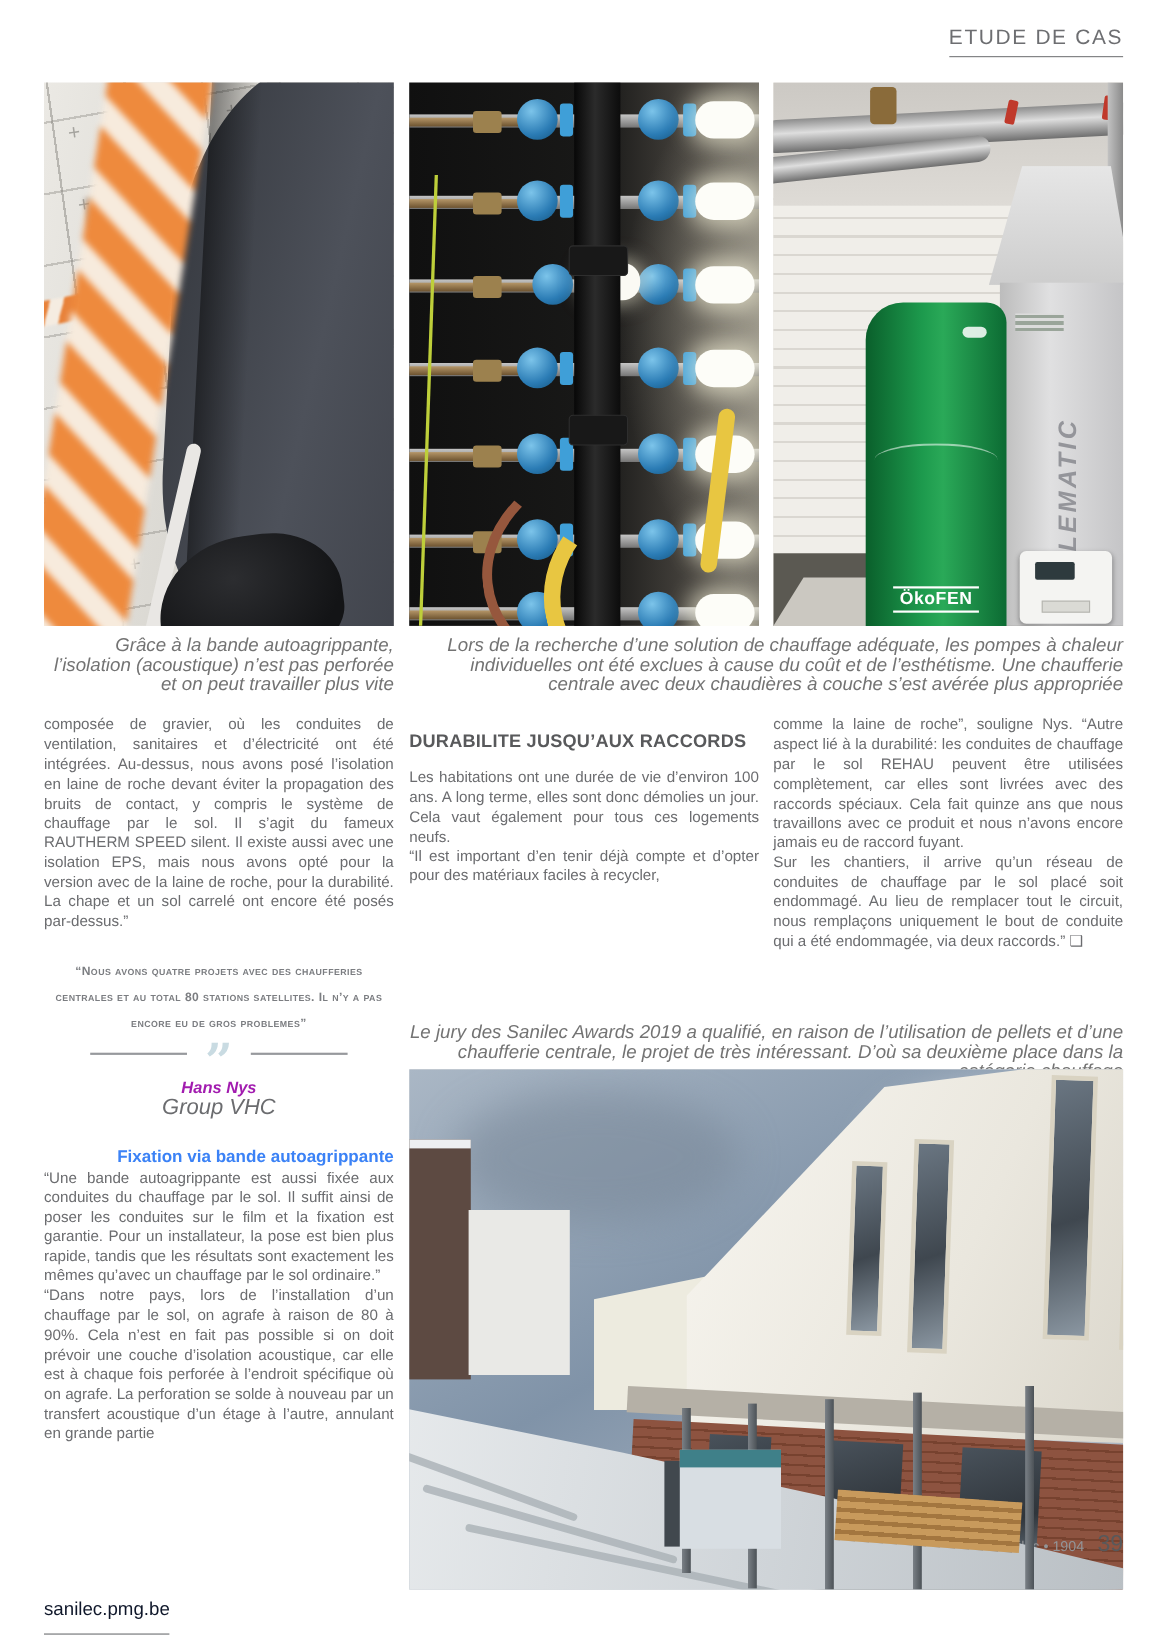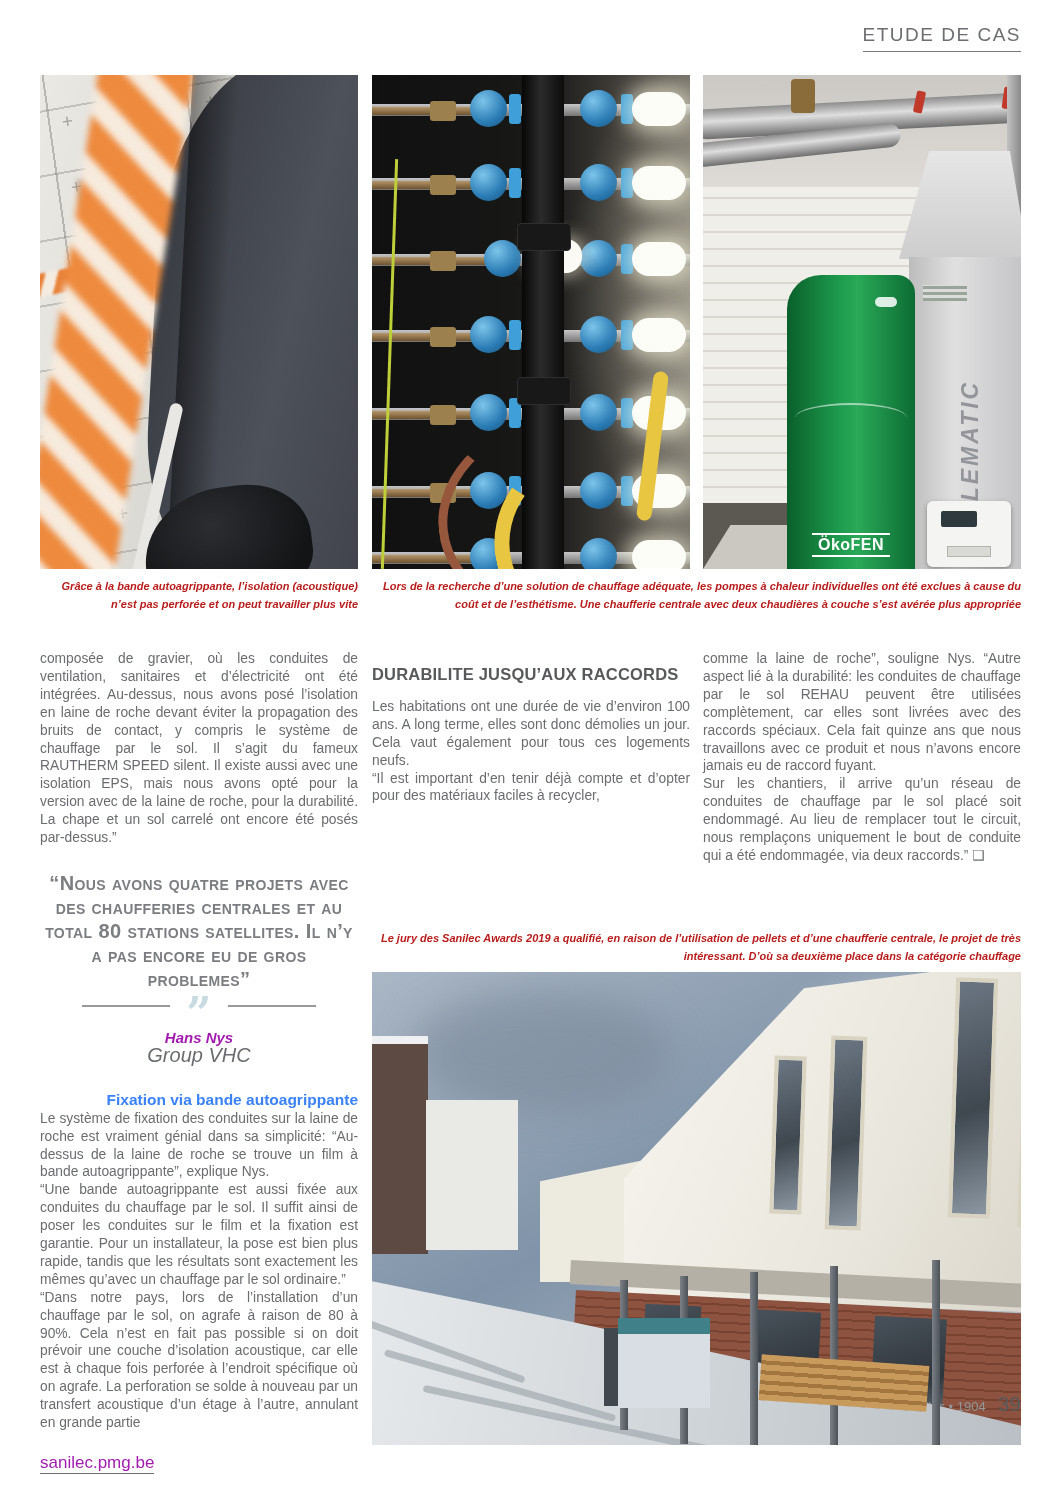--- a/index.html
+++ b/index.html
@@ -151,48 +151,48 @@
   .track{position:absolute;height:7px;border-radius:4px;background:#a9b0b5;opacity:.8;}
   .track.t1{left:20px;bottom:60px;width:240px;transform:rotate(16deg);}
   .track.t2{left:60px;bottom:26px;width:300px;transform:rotate(12deg);}
   .track.t3{left:-10px;bottom:96px;width:180px;transform:rotate(20deg);}
   .planks{position:absolute;left:388px;top:388px;width:168px;height:46px;z-index:5;transform:rotate(4deg);
     background:repeating-linear-gradient(0deg,#c89a5c 0 6px,#a3763f 6px 10px);}
   .pallet{position:absolute;left:246px;top:346px;width:92px;height:74px;z-index:5;background:#d8dee3;
     border-top:16px solid #3f8089;box-shadow:-20px 4px 0 -6px #41484e;}
 
   
-  .caption{position:absolute;color:#b91c1c;font-style:italic;font-size:11px;line-height:17.5px;text-align:right;font-weight:bold;}
+  .caption{position:absolute;color:#737373;font-style:italic;font-size:17px;line-height:17.5px;text-align:right;}
   #cap1{left:40px;top:578px;width:318px;}
   #cap2{left:372px;top:578px;width:649px;}
   #cap3{left:372px;top:930px;width:649px;}
 
   
   .col{position:absolute;top:650px;width:318px;color:#6b6c6f;font-size:13.8px;line-height:17.9px;
     text-align:justify;}
   #col1{left:40px;height:800px;overflow:hidden;}
   #col2{left:372px;}
   #col3{left:703px;}
   .col p{margin:0;}
 
   .pull-quote{margin:24px 2px 0 2px;color:#7b7d81;font-weight:bold;font-variant:small-caps;
-    font-size:20px;line-height:24px;text-align:center;letter-spacing:.4px;}
+    font-size:11px;line-height:24px;text-align:center;letter-spacing:.4px;}
   .quote-divider{margin-top:14px;display:flex;align-items:center;justify-content:center;gap:16px;}
   .qline{width:88px;height:2px;background:#97999d;}
   .qmark{font-family:"DejaVu Serif",serif;font-weight:bold;font-size:44px;color:#c9dbe2;
     line-height:0;position:relative;top:8px;}
   .quote-author{margin-top:22px;text-align:center;font-weight:bold;font-style:italic;font-size:15px;color:#a21caf;}
   .quote-company{text-align:center;font-style:italic;font-size:20px;color:#6b6c6f;}
 
   .subhead1{margin:26px 0 1px 0;font-weight:bold;font-size:15.5px;color:#3b82f6;text-align:right;}
   .subhead2{margin:16px 0 14px 0;font-weight:bold;font-size:16.5px;color:#58595b;text-align:left;letter-spacing:.2px;}
 
   
-  .footer-left{position:absolute;left:40px;top:1453px;font-size:17px;color:#a21caf;
-    border-bottom:1px solid #6d6e71;padding-bottom:0;text-decoration:none;}
+  .footer-left{position:absolute;left:40px;top:1453px;font-size:17px;color:#0f172a;
+    border-bottom:1px solid #6d6e71;padding-bottom:12px;text-decoration:none;}
   .footer-right{position:absolute;right:37px;top:1392px;display:flex;align-items:baseline;gap:12px;}
   .issue{font-size:13px;color:#939598;}
   .pagenum{font-size:21px;color:#58595b;}
 </style>
 </head>
 <body>
 
 <div class="page">
 
   <div class="section-header">ETUDE DE CAS</div>
@@ -323,21 +323,20 @@
     <p>composée de gravier, où les conduites de ventilation, sanitaires et d’électricité ont été intégrées. Au-dessus, nous avons posé l’isolation en laine de roche devant éviter la propagation des bruits de contact, y compris le système de chauffage par le sol. Il s’agit du fameux RAUTHERM SPEED silent. Il existe aussi avec une isolation EPS, mais nous avons opté pour la version avec de la laine de roche, pour la durabilité. La chape et un sol carrelé ont encore été posés par-dessus.”</p>
     <div class="pull-quote">“Nous avons quatre projets avec des chaufferies centrales et au total 80 stations satellites. Il n’y a pas encore eu de gros problemes”</div>
     <div class="quote-divider">
       <span class="qline"></span>
       <span class="qmark">”</span>
       <span class="qline"></span>
     </div>
     <div class="quote-author">Hans Nys</div>
     <div class="quote-company">Group VHC</div>
     <div class="subhead1">Fixation via bande autoagrippante</div>
-    <p>Le système de fixation des conduites sur la laine de roche est vraiment génial dans sa simplicité: “Au-dessus de la laine de roche se trouve un film à bande autoagrippante”, explique Nys.</p>
     <p>“Une bande autoagrippante est aussi fixée aux conduites du chauffage par le sol. Il suffit ainsi de poser les conduites sur le film et la fixation est garantie. Pour un installateur, la pose est bien plus rapide, tandis que les résultats sont exactement les mêmes qu’avec un chauffage par le sol ordinaire.”</p>
     <p>“Dans notre pays, lors de l’installation d’un chauffage par le sol, on agrafe à raison de 80 à 90%. Cela n’est en fait pas possible si on doit prévoir une couche d’isolation acoustique, car elle est à chaque fois perforée à l’endroit spécifique où on agrafe. La perforation se solde à nouveau par un transfert acoustique d’un étage à l’autre, annulant en grande partie</p>
   </div>
 
   <div class="col" id="col2">
     <div class="subhead2">DURABILITE JUSQU’AUX RACCORDS</div>
     <p>Les habitations ont une durée de vie d’environ 100 ans. A long terme, elles sont donc démolies un jour. Cela vaut également pour tous ces logements neufs.</p>
     <p>“Il est important d’en tenir déjà compte et d’opter pour des matériaux faciles à recycler,</p>
   </div>
 

